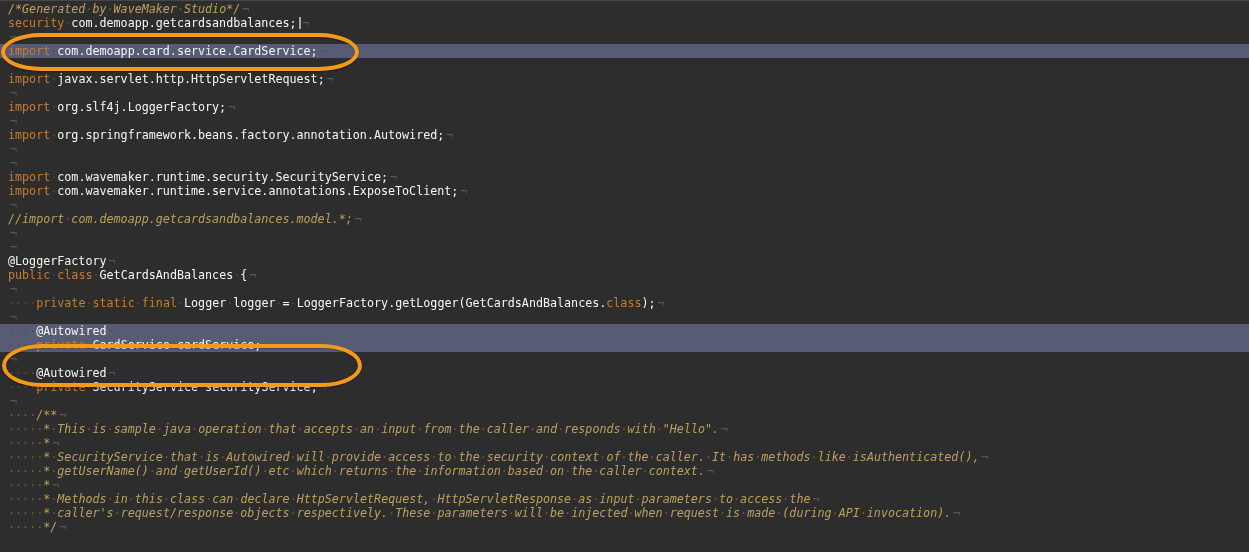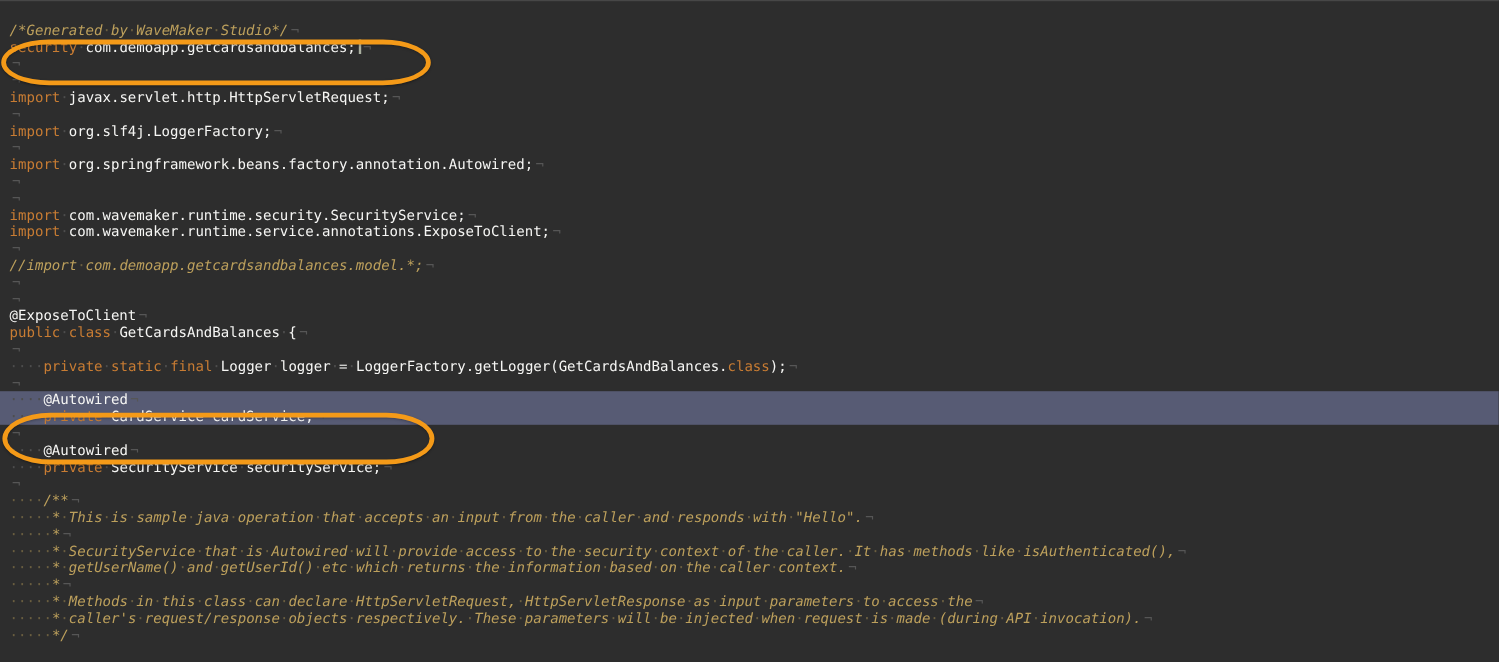--- a/index.html
+++ b/index.html
@@ -18,21 +18,21 @@
   body{
     width:1249px;height:552px;overflow:hidden;
     background:var(--background);
     font-family:"DejaVu Sans Mono","Liberation Mono",monospace;
   }
   .editor{
     position:relative;
     width:100%;height:100%;
     font-size:11.7px;
     line-height:14px;
-    padding-top:17px;
+    padding-top:1px;
     border-top:1px solid #474747;
     box-sizing:border-box;
     overflow:hidden;
   }
   .line{
     height:14px;
     white-space:pre;
     padding-left:8px;
     color:var(--plain);
   }
@@ -62,35 +62,36 @@
     background:transparent;
   }
 </style>
 </head>
 <body>
 
 <div class="editor">
     <div class="line"><span class="cm">/*Generated<span class="ws">·</span>by<span class="ws">·</span>WaveMaker<span class="ws">·</span>Studio*/</span><span class="eol">¬</span></div>
     <div class="line"><span class="kw">security</span><span class="tx"><span class="ws">·</span>com.demoapp.getcardsandbalances;</span><span class="cursor"></span><span class="eol">¬</span></div>
     <div class="line"><span class="eol">¬</span></div>
+    <div class="line hl"><span class="kw">import</span><span class="tx"><span class="ws">·</span>com.demoapp.card.service.CardService;</span><span class="eol">¬</span></div>
     <div class="line"><span class="eol">¬</span></div>
     <div class="line"><span class="kw">import</span><span class="tx"><span class="ws">·</span>javax.servlet.http.HttpServletRequest;</span><span class="eol">¬</span></div>
     <div class="line"><span class="eol">¬</span></div>
     <div class="line"><span class="kw">import</span><span class="tx"><span class="ws">·</span>org.slf4j.LoggerFactory;</span><span class="eol">¬</span></div>
     <div class="line"><span class="eol">¬</span></div>
     <div class="line"><span class="kw">import</span><span class="tx"><span class="ws">·</span>org.springframework.beans.factory.annotation.Autowired;</span><span class="eol">¬</span></div>
     <div class="line"><span class="eol">¬</span></div>
     <div class="line"><span class="eol">¬</span></div>
     <div class="line"><span class="kw">import</span><span class="tx"><span class="ws">·</span>com.wavemaker.runtime.security.SecurityService;</span><span class="eol">¬</span></div>
     <div class="line"><span class="kw">import</span><span class="tx"><span class="ws">·</span>com.wavemaker.runtime.service.annotations.ExposeToClient;</span><span class="eol">¬</span></div>
     <div class="line"><span class="eol">¬</span></div>
     <div class="line"><span class="cm">//import<span class="ws">·</span>com.demoapp.getcardsandbalances.model.*;</span><span class="eol">¬</span></div>
     <div class="line"><span class="eol">¬</span></div>
     <div class="line"><span class="eol">¬</span></div>
-    <div class="line"><span class="tx">@ExposeToClient</span><span class="eol">¬</span></div>
+    <div class="line"><span class="tx">@LoggerFactory</span><span class="eol">¬</span></div>
     <div class="line"><span class="kw">public<span class="ws">·</span>class</span><span class="tx"><span class="ws">·</span>GetCardsAndBalances<span class="ws">·</span>{</span><span class="eol">¬</span></div>
     <div class="line"><span class="eol">¬</span></div>
     <div class="line"><span class="tx"><span class="ws">·</span><span class="ws">·</span><span class="ws">·</span><span class="ws">·</span></span><span class="kw">private<span class="ws">·</span>static<span class="ws">·</span>final</span><span class="tx"><span class="ws">·</span>Logger<span class="ws">·</span>logger<span class="ws">·</span>=<span class="ws">·</span>LoggerFactory.getLogger(GetCardsAndBalances.</span><span class="kw">class</span><span class="tx">);</span><span class="eol">¬</span></div>
     <div class="line"><span class="eol">¬</span></div>
     <div class="line hl"><span class="tx"><span class="ws">·</span><span class="ws">·</span><span class="ws">·</span><span class="ws">·</span>@Autowired</span><span class="eol">¬</span></div>
     <div class="line hl"><span class="tx"><span class="ws">·</span><span class="ws">·</span><span class="ws">·</span><span class="ws">·</span></span><span class="kw">private</span><span class="tx"><span class="ws">·</span>CardService<span class="ws">·</span>cardService;</span><span class="eol">¬</span></div>
     <div class="line"><span class="eol">¬</span></div>
     <div class="line"><span class="tx"><span class="ws">·</span><span class="ws">·</span><span class="ws">·</span><span class="ws">·</span>@Autowired</span><span class="eol">¬</span></div>
     <div class="line"><span class="tx"><span class="ws">·</span><span class="ws">·</span><span class="ws">·</span><span class="ws">·</span></span><span class="kw">private</span><span class="tx"><span class="ws">·</span>SecurityService<span class="ws">·</span>securityService;</span><span class="eol">¬</span></div>
     <div class="line"><span class="eol">¬</span></div>

